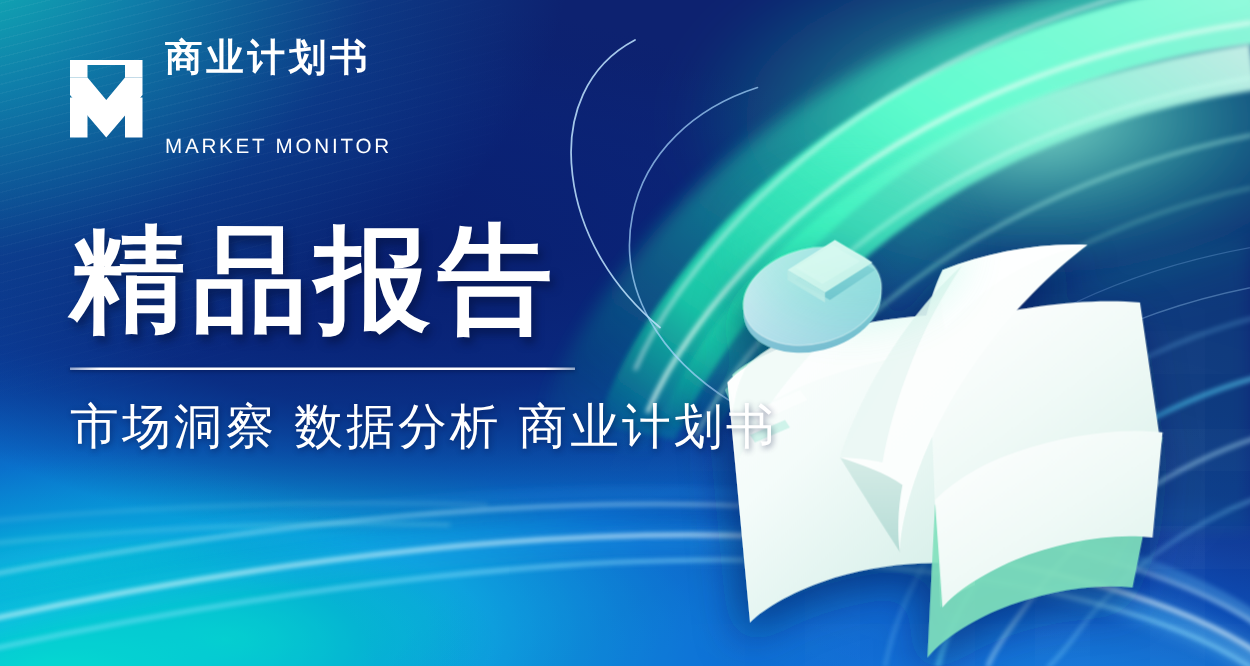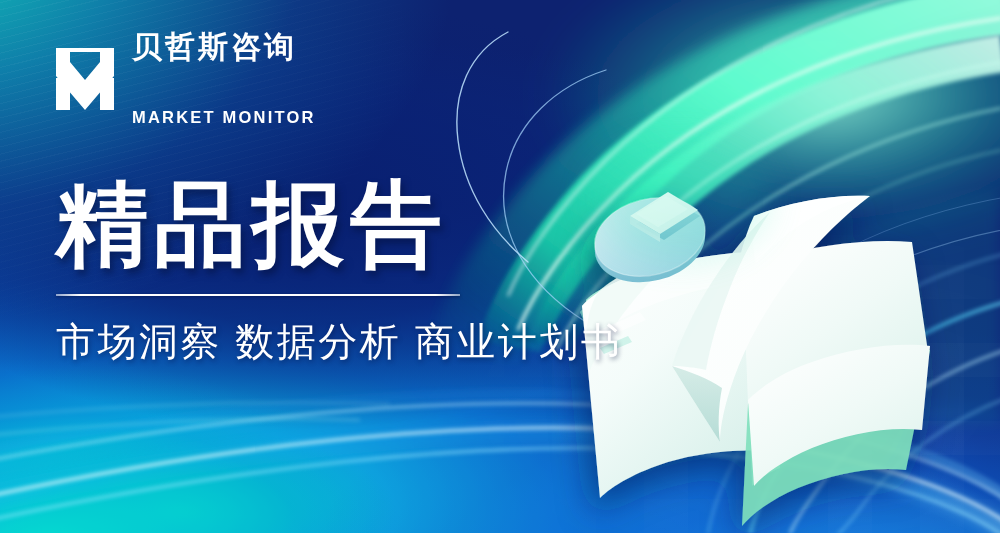--- a/index.html
+++ b/index.html
@@ -75,21 +75,21 @@
     color: #ffffff;
     font-size: 30px;
     font-weight: 700;
     letter-spacing: 3px;
     line-height: 1;
     white-space: nowrap;
   }
   .brand-en {
     color: #ffffff;
     font-size: 16.5px;
-    font-weight: 700;
+    font-weight: 400;
     letter-spacing: 2.2px;
     line-height: 1;
     white-space: nowrap;
     margin-top: 43px;
   }
 
   
   .headline-block {
     position: absolute;
     left: 56px;
@@ -98,20 +98,21 @@
   }
   .headline {
     color: #ffffff;
     font-size: 92px;
     font-weight: 700;
     letter-spacing: 6px;
     line-height: 1.06;
     white-space: nowrap;
     text-shadow: 3px 5px 7px rgba(3,16,60,0.55);
     margin: 0;
+    font-family: Liberation Serif, serif;
   }
   .divider {
     margin-top: 20px;
     width: 404px;
     height: 2px;
     background: linear-gradient(90deg, rgba(255,255,255,0.55) 0%, #ffffff 6%, #ffffff 94%, rgba(255,255,255,0.55) 100%);
     box-shadow: 0 1px 3px rgba(2,12,50,0.5);
   }
   .subhead {
     margin-top: 26px;
@@ -356,21 +357,21 @@
 
       <path d="M2,16 H16 L31,34 L46,16 H60 V30 L31,64 L2,30 Z" fill="#ffffff"></path>
 
       <path d="M2,32 H16 V64 H2 Z" fill="#ffffff"></path>
 
       <path d="M46,32 H60 V64 H46 Z" fill="#ffffff"></path>
 
       <path d="M18,30 L31,46 L44,30 L44,40 L31,56 L18,40 Z" fill="none"></path>
     </svg>
     <div class="brand-text">
-      <div class="brand-cn">贝哲斯咨询</div>
+      <div class="brand-cn">商业计划书</div>
       <div class="brand-en">MARKET MONITOR</div>
     </div>
   </div>
 
   <div class="headline-block">
     <div class="headline">精品报告</div>
     <div class="divider"></div>
     <div class="subhead">市场洞察  数据分析  商业计划书</div>
   </div>
 

